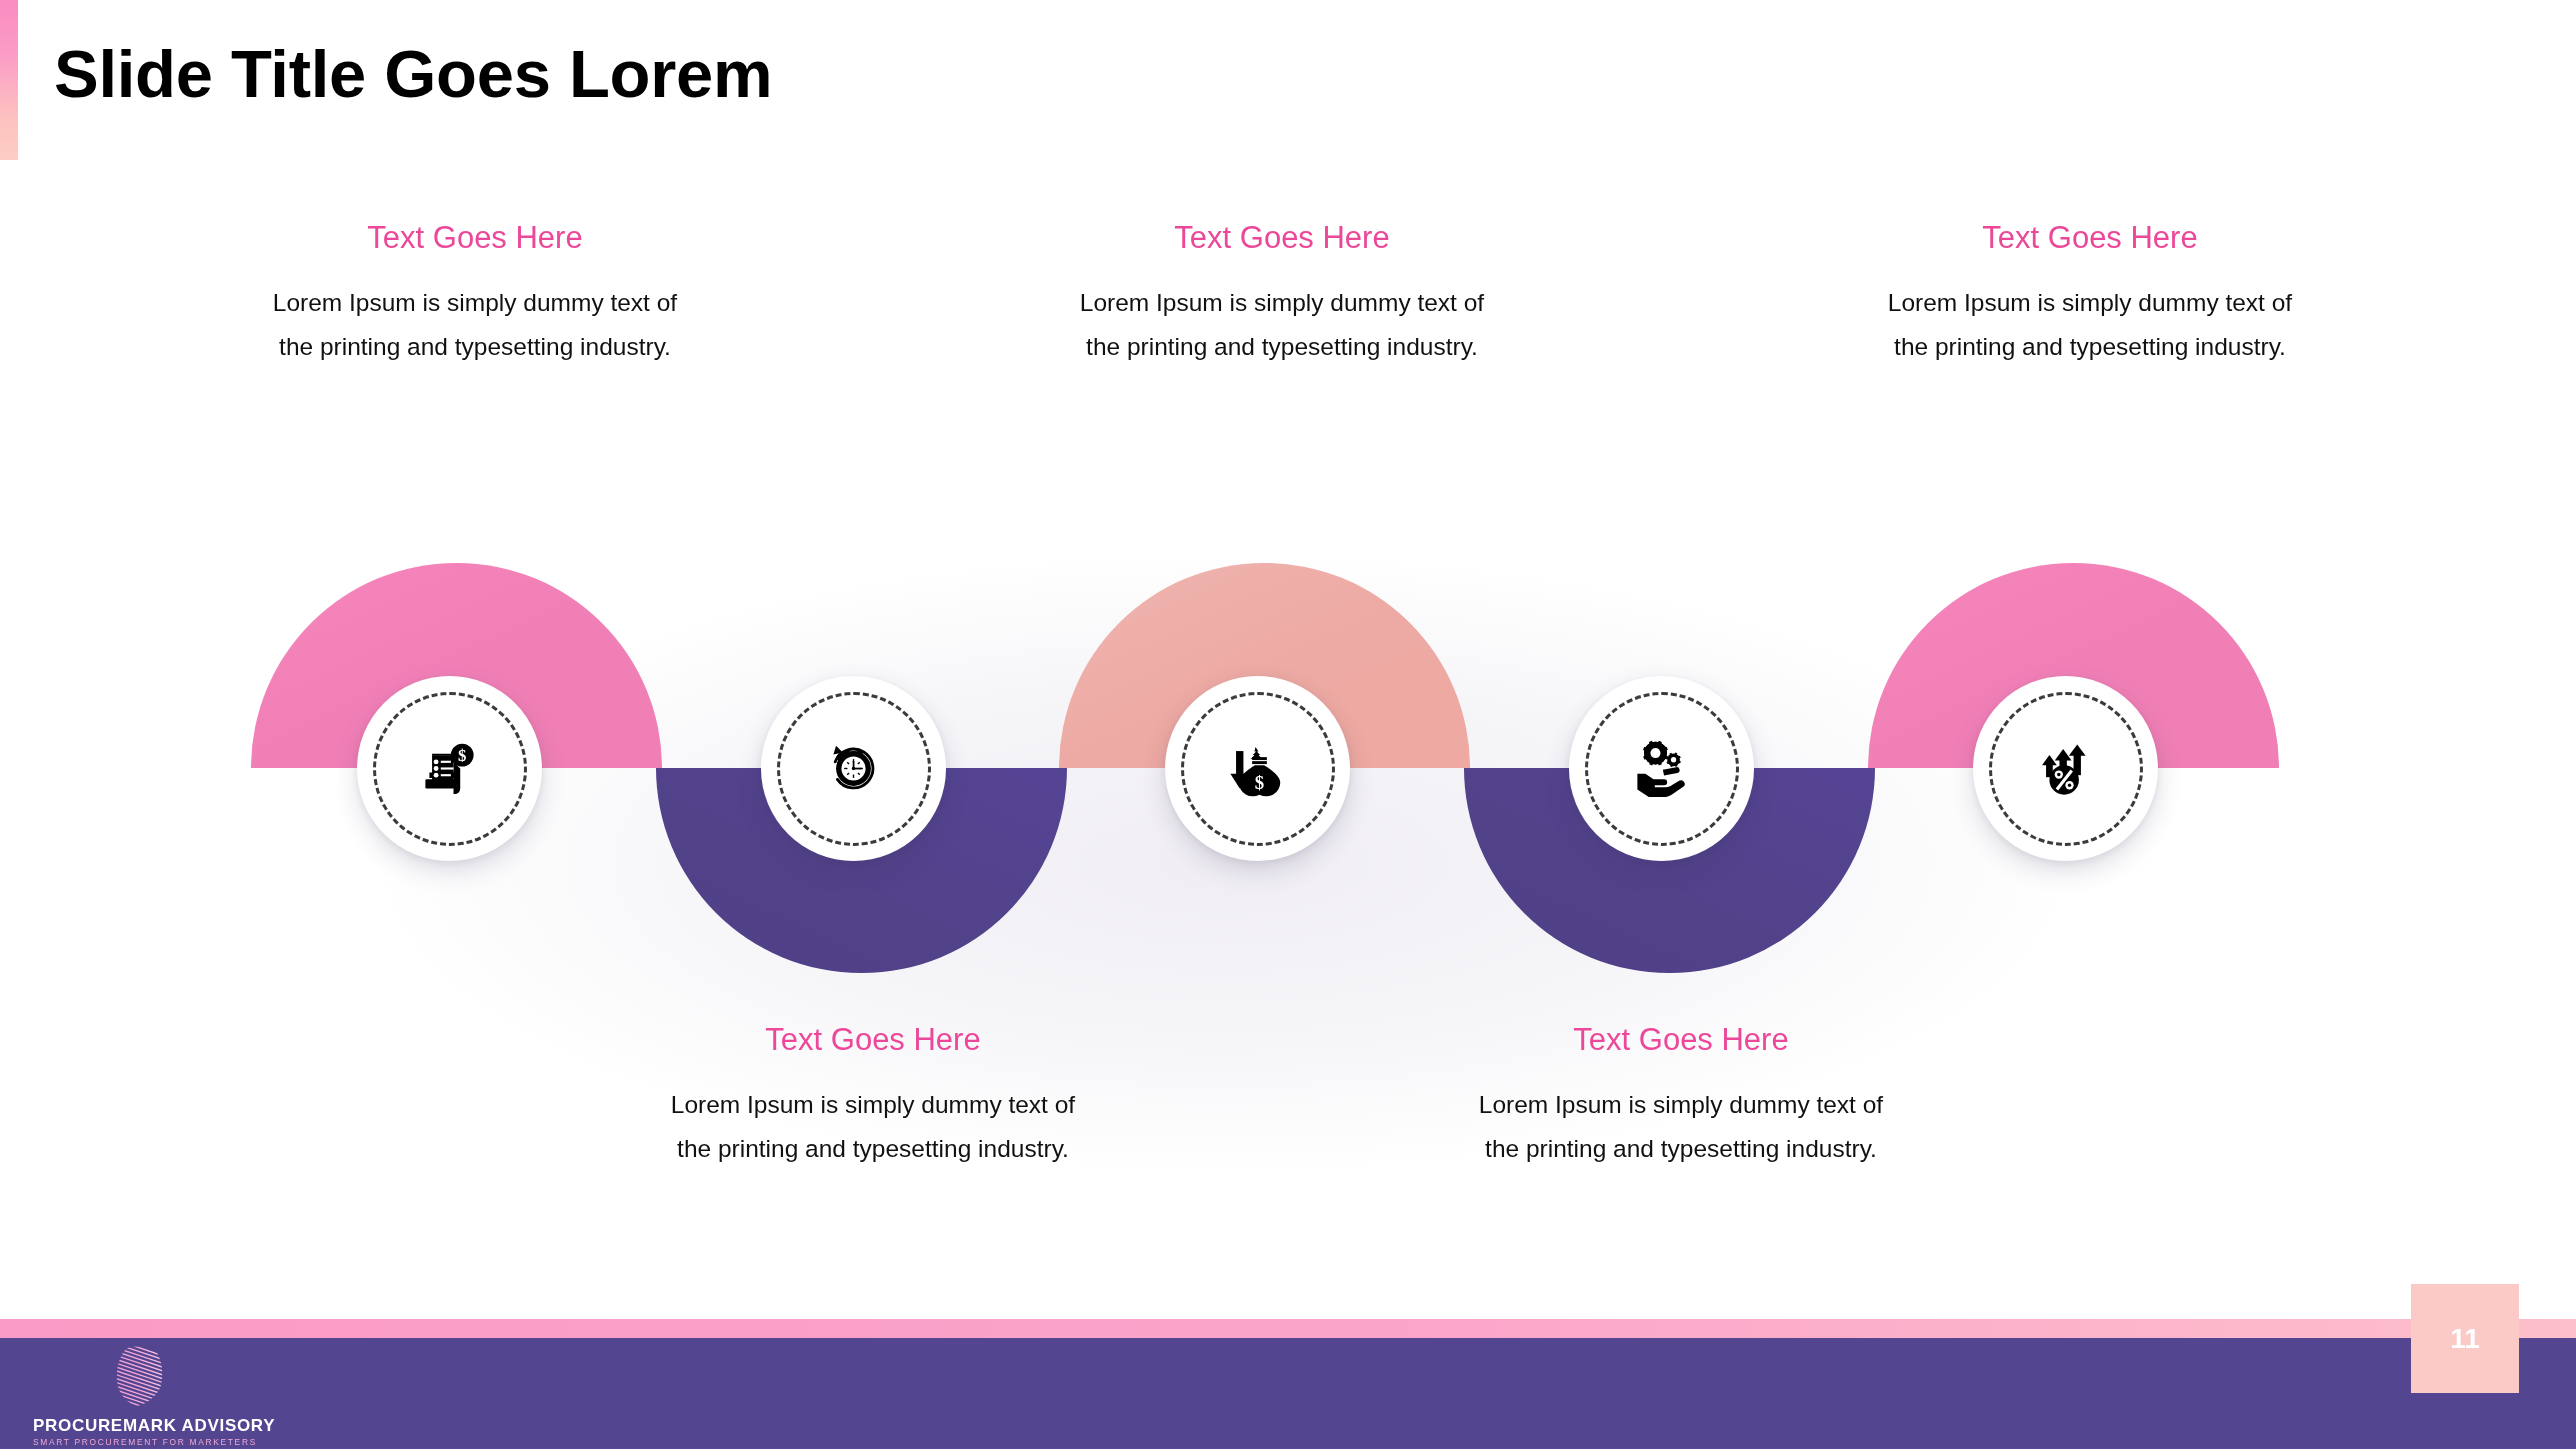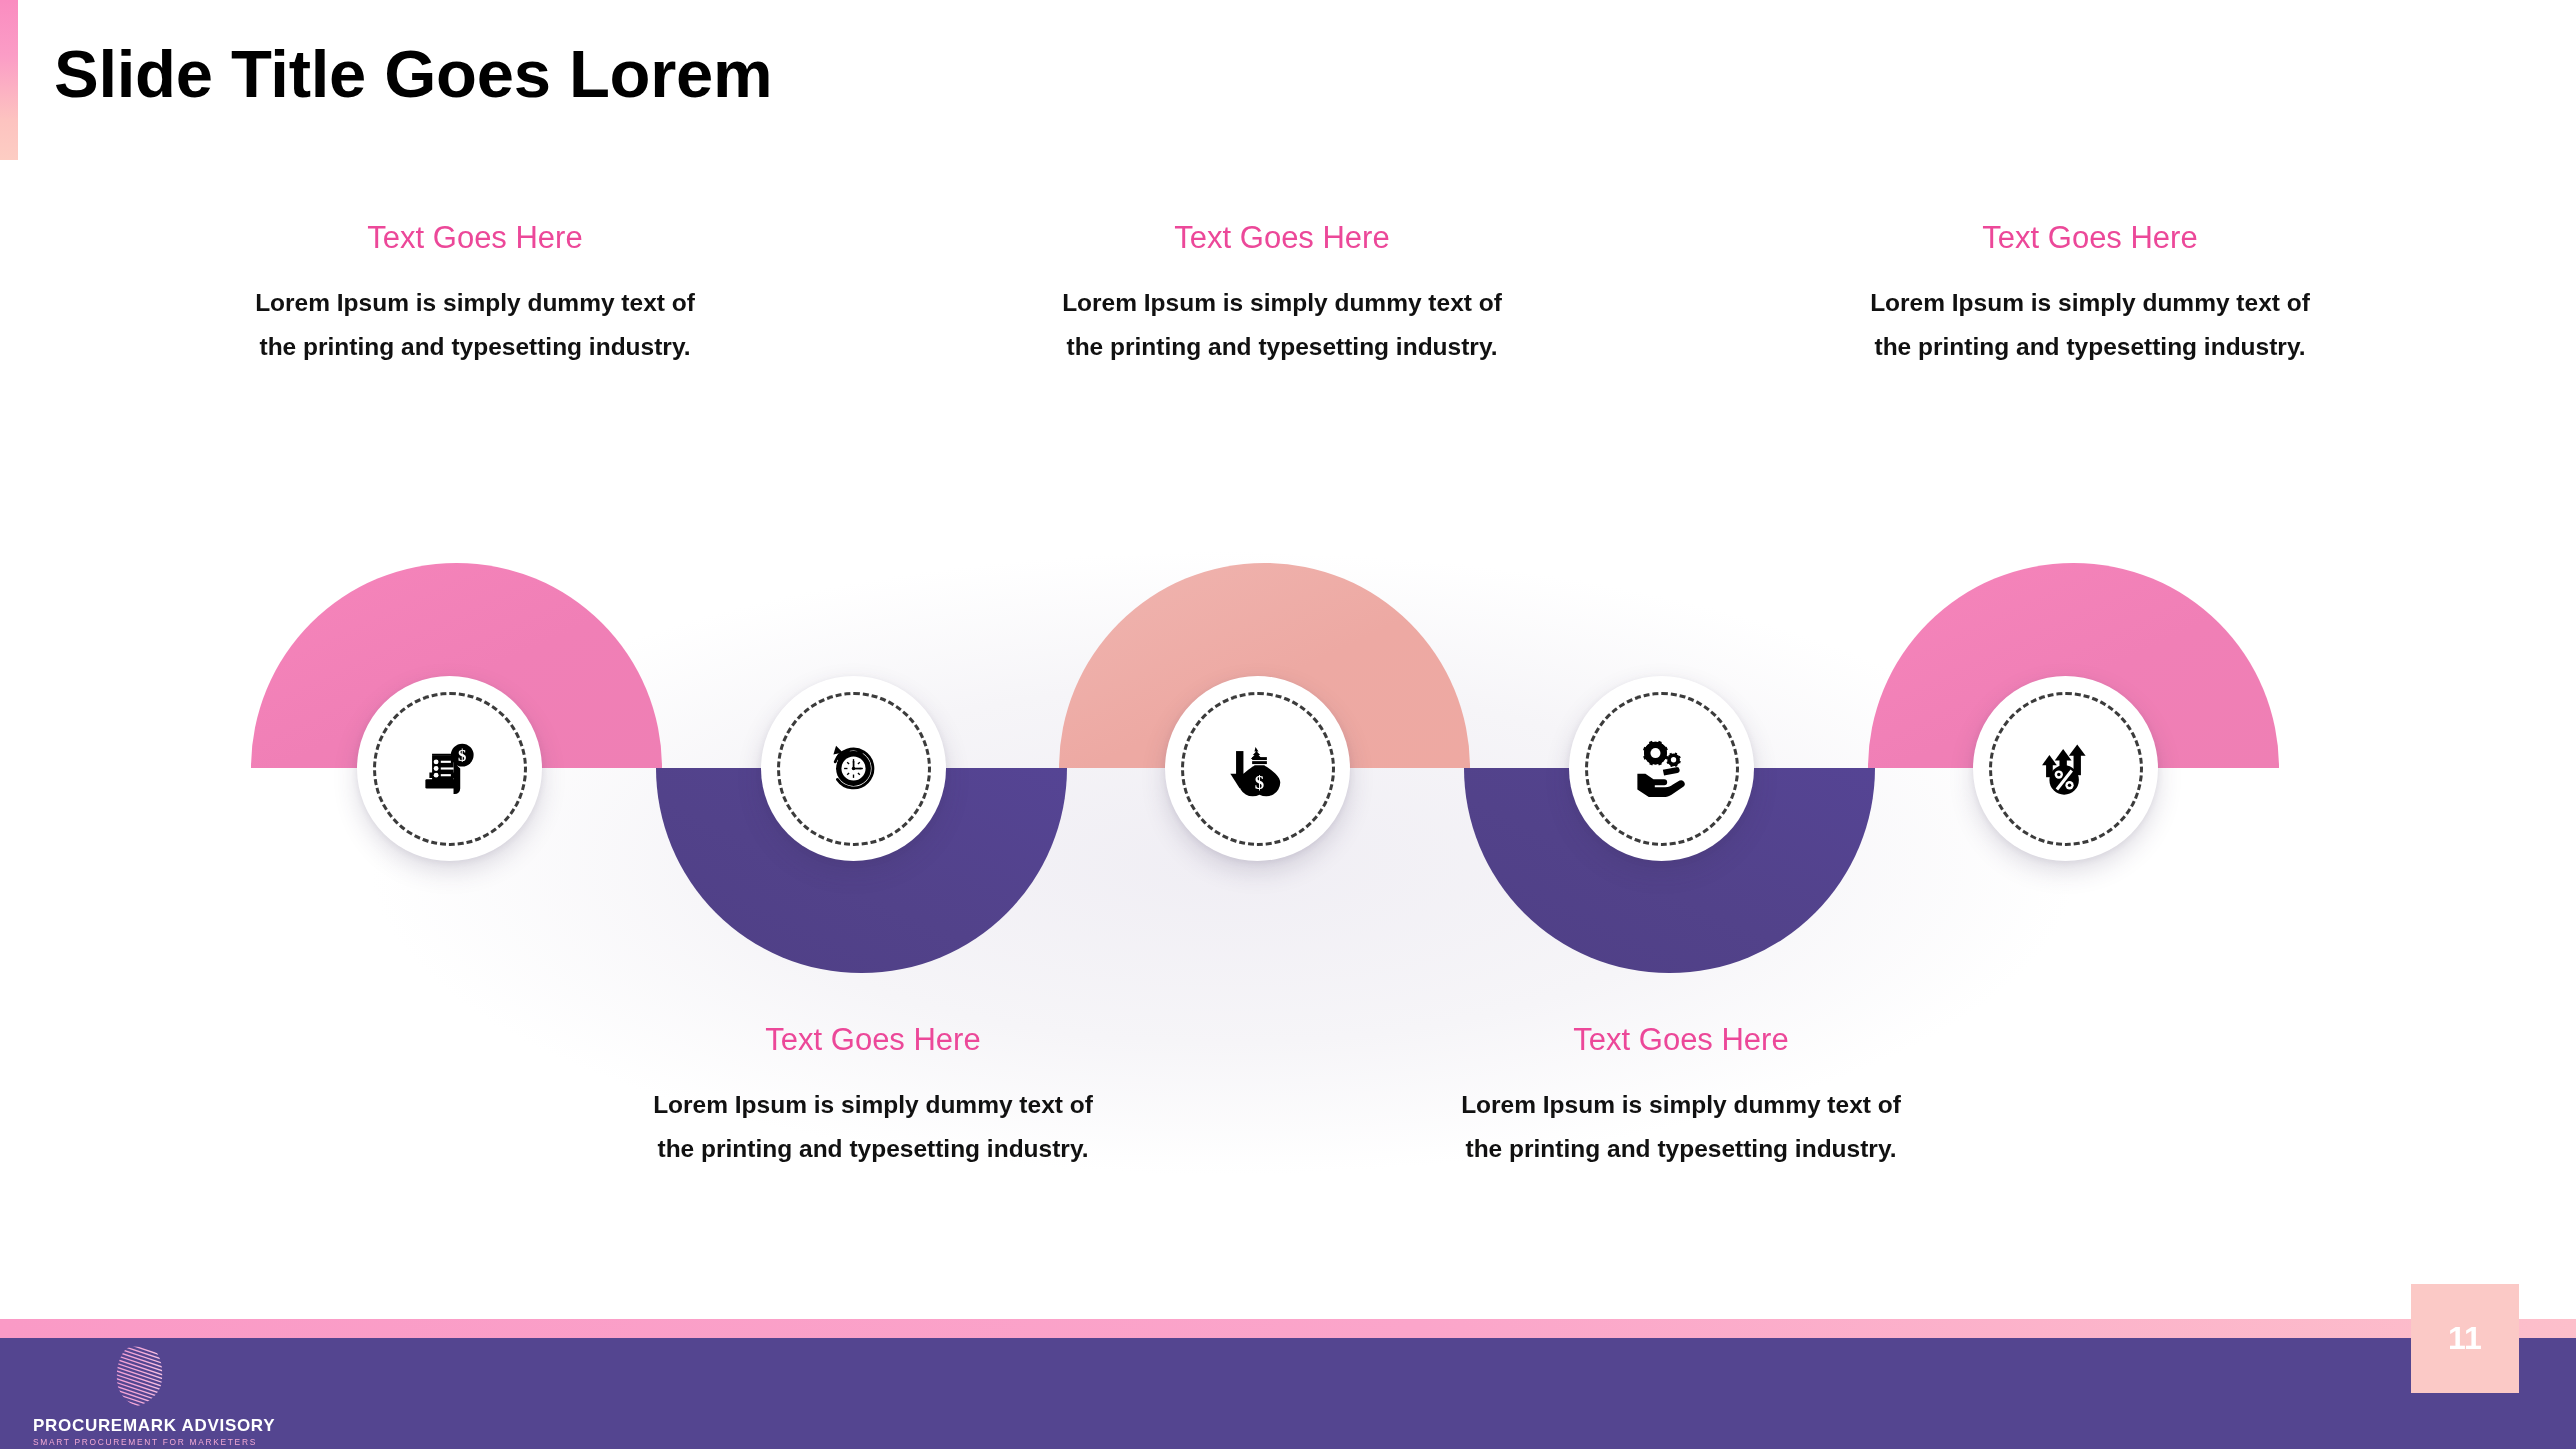--- a/index.html
+++ b/index.html
@@ -30,21 +30,21 @@
     font-size:67px; font-weight:700; color:#000000;
     letter-spacing:-0.3px; line-height:1.1; white-space:nowrap;
   }
 
   
   .txt-block { position:absolute; width:554px; text-align:center; }
   .txt-head {
     font-size:31px; font-weight:400; color:#ec4899;
     line-height:1.2; margin-bottom:24.5px; white-space:nowrap;
   }
-  .txt-body { font-size:24.5px; font-weight:700; color:#111111; line-height:1.82; }
+  .txt-body { font-size:24.5px; font-weight:400; color:#111111; line-height:1.82; }
 
   .tb-top1 { left:198px;  top:219px; }
   .tb-top2 { left:1005px; top:219px; }
   .tb-top3 { left:1813px; top:219px; }
   .tb-bot1 { left:596px;  top:1021px; }
   .tb-bot2 { left:1404px; top:1021px; }
 
   
   .wave { position:absolute; left:0; top:560px; width:2576px; height:451px; }
   .arch {
@@ -103,21 +103,21 @@
   }
   .logo-tag {
     font-size:8.4px; font-weight:400; color:#f0a9d4; letter-spacing:1.7px;
     margin-top:1px; white-space:nowrap;
   }
 
   .page-badge {
     position:absolute; left:2411px; top:1284px; width:108px; height:109px;
     background:#fbc9c6; display:flex; align-items:center; justify-content:center;
   }
-  .page-badge span { font-size:32px; font-weight:700; color:#ffffff; }
+  .page-badge span { font-size:28px; font-weight:700; color:#ffffff; }
 </style>
 </head>
 <body>
 
 <div class="slide">
 
   <div class="bg-wash"></div>
 
   <div class="accent-bar"></div>
 

